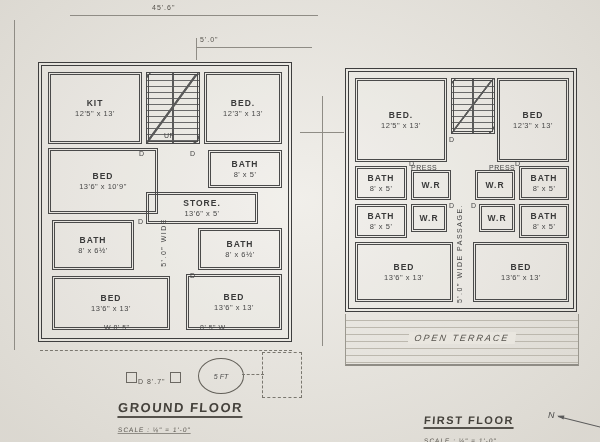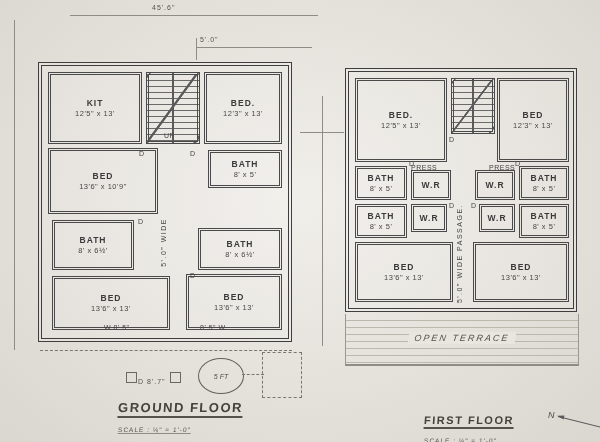--- a/index.html
+++ b/index.html
@@ -124,20 +124,24 @@
         <div class="rdims">12'3" x 13'</div>
       </div>
       <div class="room" style="left: 6px; top: 82px; width: 110px; height: 66px;">
         <div class="rlabel">BED</div>
         <div class="rdims">13'6" x 10'9"</div>
       </div>
       <div class="room" style="left: 166px; top: 84px; width: 74px; height: 38px;">
         <div class="rlabel">BATH</div>
         <div class="rdims">8' x 5'</div>
       </div>
+      <div class="room" style="left: 104px; top: 126px; width: 112px; height: 32px;">
+        <div class="rlabel">STORE.</div>
+        <div class="rdims">13'6" x 5'</div>
+      </div>
       <div class="room" style="left: 10px; top: 154px; width: 82px; height: 50px;">
         <div class="rlabel">BATH</div>
         <div class="rdims">8' x 6½'</div>
       </div>
       <div class="room" style="left: 156px; top: 162px; width: 84px; height: 42px;">
         <div class="rlabel">BATH</div>
         <div class="rdims">8' x 6½'</div>
       </div>
       <div class="room" style="left: 10px; top: 210px; width: 118px; height: 54px;">
         <div class="rlabel">BED</div>

